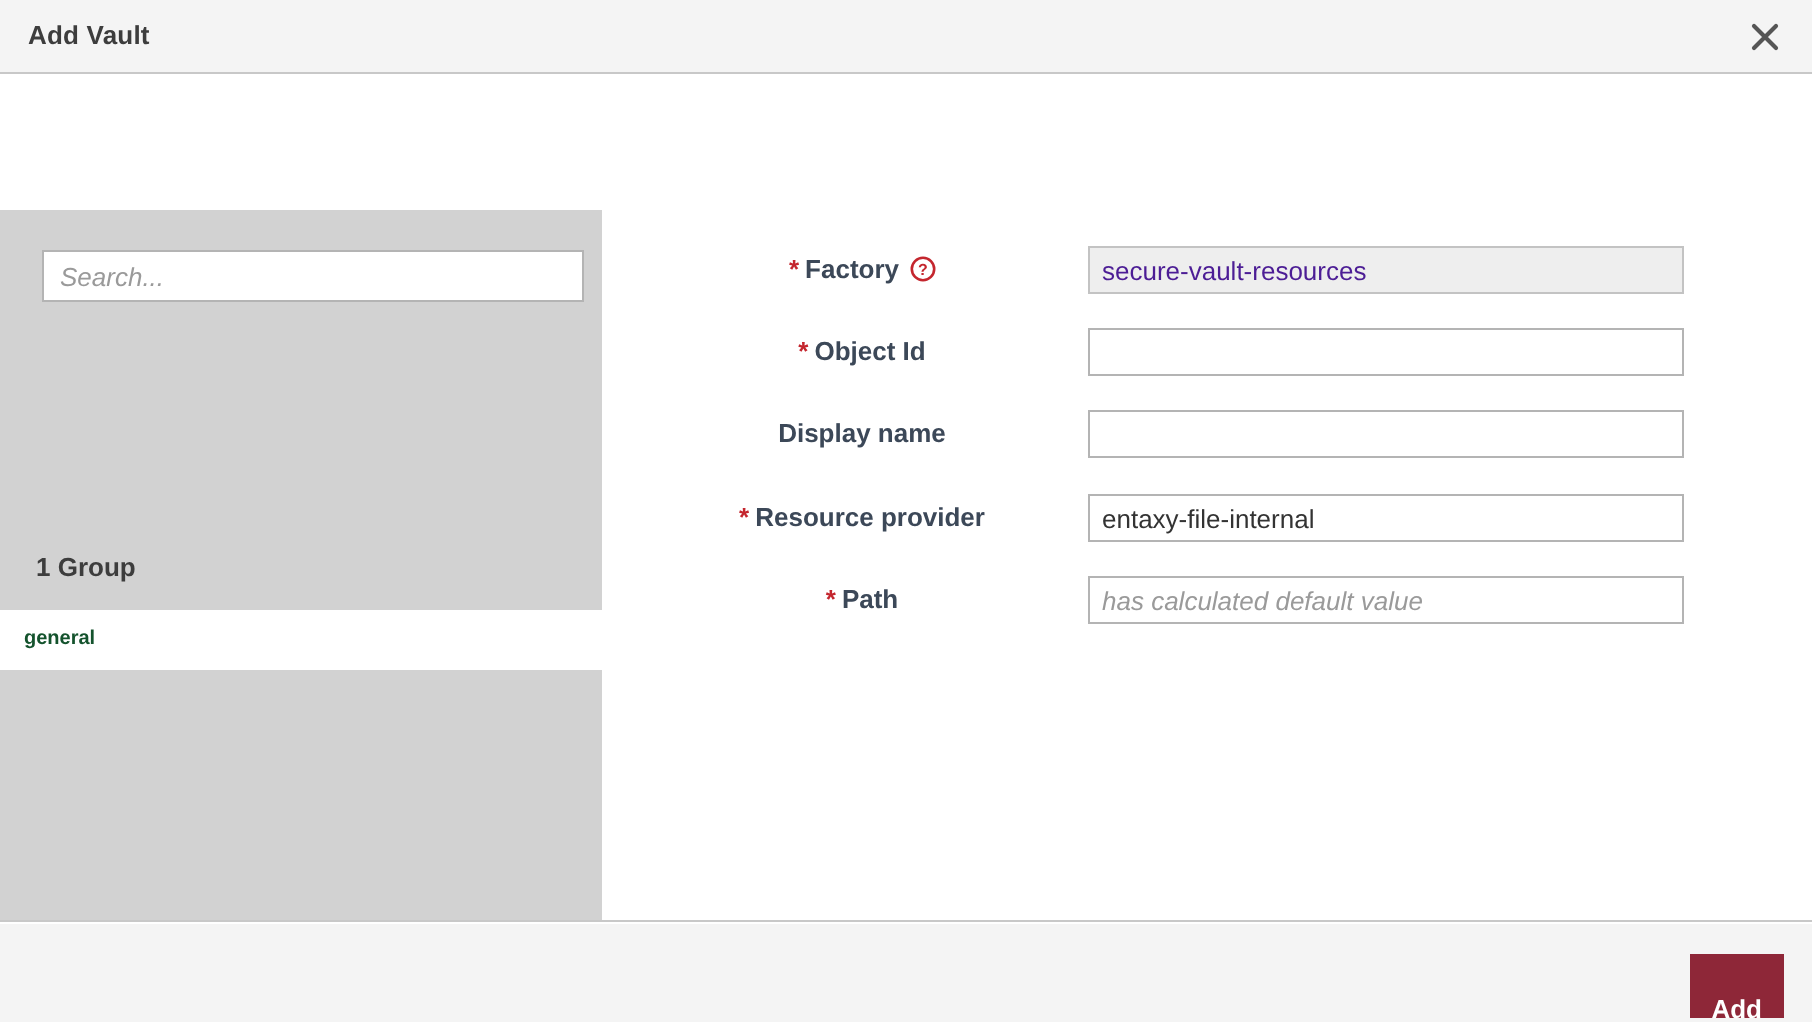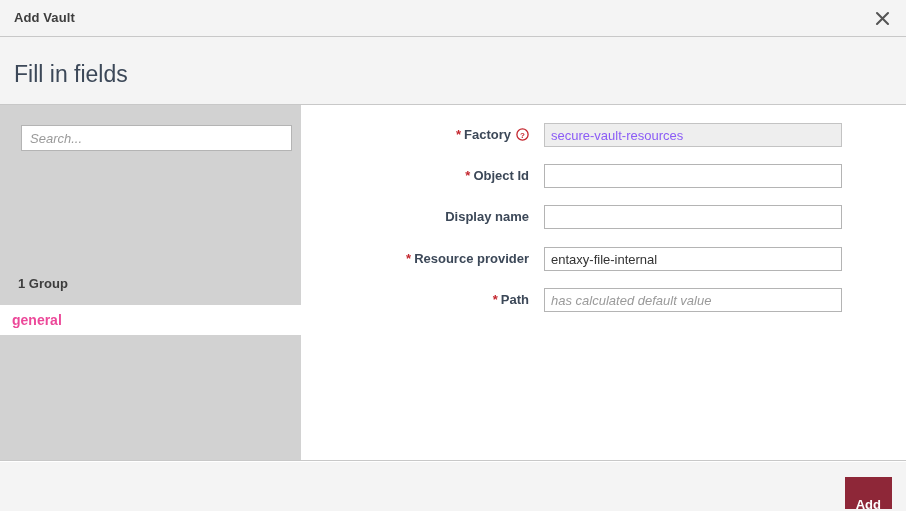--- a/index.html
+++ b/index.html
@@ -131,23 +131,23 @@
   .group-list {
     position: absolute;
     left: 0;
     top: 200px;
     width: 333px;
   }
   .group-item {
     height: 30px;
     line-height: 30px;
     padding-left: 12px;
-    font-size: 14px;
-    font-weight: bold;
-    color: #ec4899;
+    font-size: 10px;
+    font-weight: bold;
+    color: #14532d;
     background: #d2d2d2;
     cursor: pointer;
     box-sizing: border-box;
   }
   .group-item.selected {
     background: #ffffff;
   }
 
   
   .form-area {
@@ -162,21 +162,21 @@
     position: absolute;
     left: 0;
     width: 573px;
     height: 24px;
   }
   .form-label {
     position: absolute;
     left: 0;
     top: 0;
     width: 196px;
-    text-align: right;
+    text-align: center;
     font-size: 13px;
     font-weight: bold;
     color: #3c4858;
     line-height: 24px;
     white-space: nowrap;
   }
   .req-star {
     color: #c4262e;
     font-weight: bold;
     margin-right: 3px;
@@ -201,21 +201,21 @@
     padding: 0 6px;
     outline: none;
   }
   .form-control::placeholder {
     color: #9a9a9a;
     font-style: italic;
     opacity: 1;
   }
   .form-control.disabled {
     background: #eeeeee;
-    color: #8b5cf6;
+    color: #4c1d95;
     border-color: #c3c3c3;
   }
 
   
   .footer {
     position: absolute;
     left: 0;
     top: 462px;
     width: 906px;
     height: 49px;
@@ -248,23 +248,20 @@
     <div class="titlebar-text">Add Vault</div>
     <div class="close-button">
       <span>
         <svg width="15" height="15" viewBox="0 0 15 15">
           <path d="M2 2 L13 13 M13 2 L2 13" stroke="#555555" stroke-width="2.1" fill="none" stroke-linecap="round"></path>
         </svg>
       </span>
     </div>
   </div>
 
-  <div class="step-header">
-    <div class="step-title">Fill in fields</div>
-  </div>
 
   <div class="body-area">
 
     <div class="sidebar">
       <div class="search-wrap">
         <input class="search-input" type="text" placeholder="Search..." style="">
       </div>
       <div class="group-count">1 Group</div>
       <div class="group-list">
         <div class="group-item selected">

